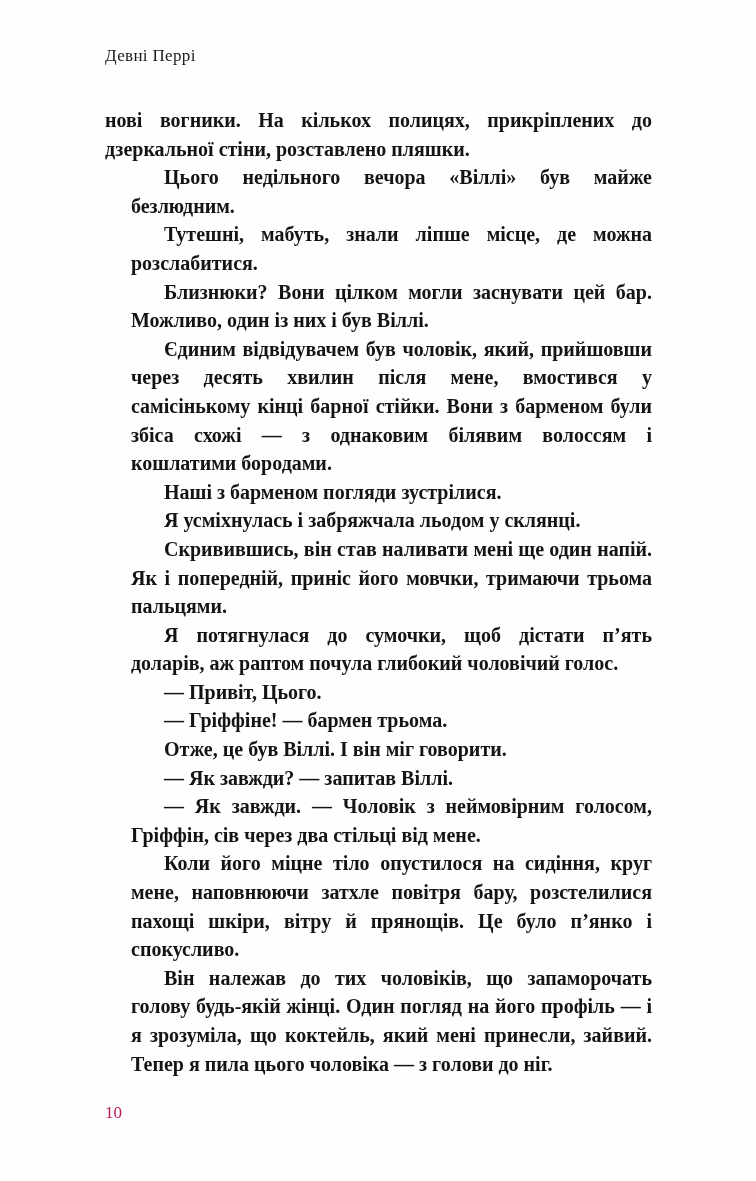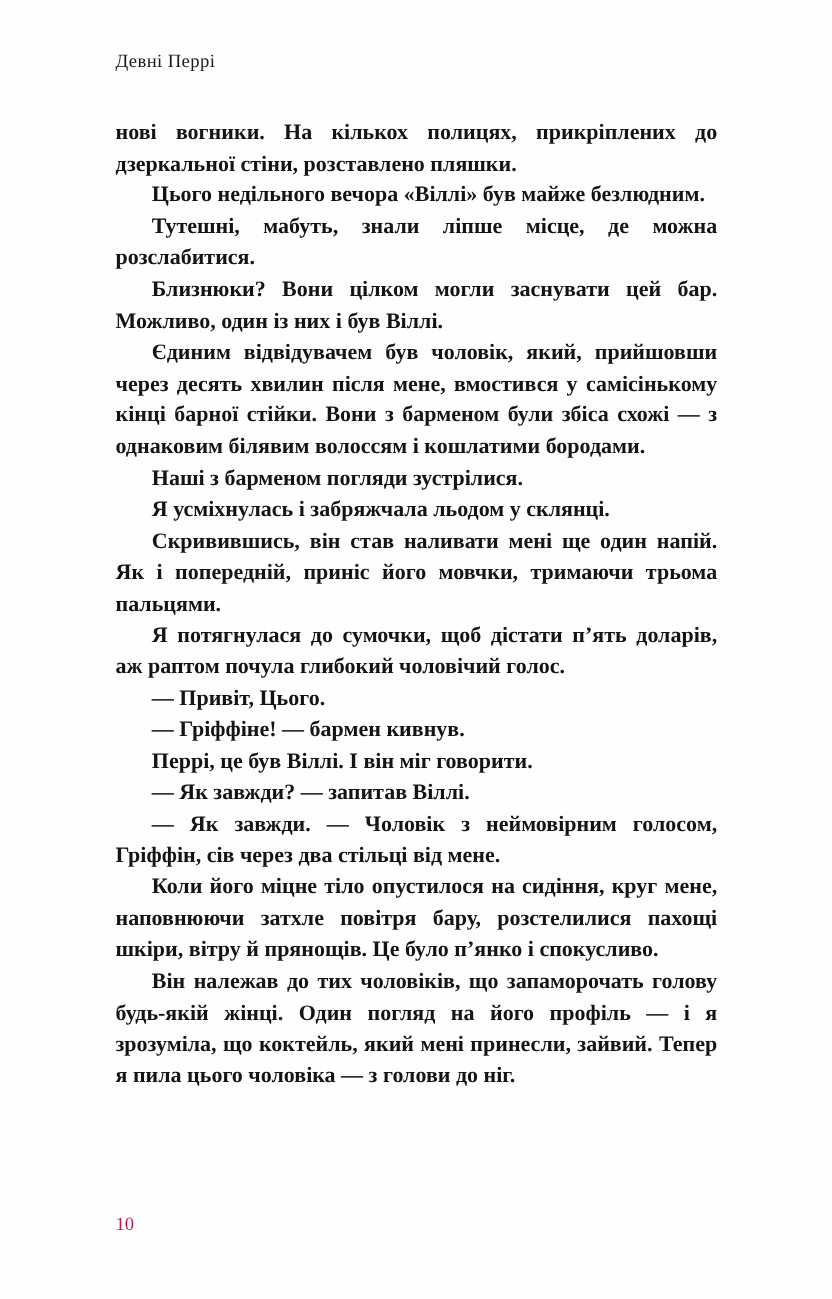--- a/index.html
+++ b/index.html
@@ -40,20 +40,21 @@
     color: #141414;
     font-weight: bold;
   }
   .body-text p.para {
     margin: 0;
     padding: 0;
     text-indent: 0;
   }
   .body-text p.para.indent {
     text-indent: 33px;
+    margin-left: 26px;
   }
   .page-number {
     position: absolute;
     left: 105px;
     top: 1103px;
     font-size: 17px;
     line-height: 20px;
     color: #be185d;
   }
 </style>
@@ -67,22 +68,22 @@
       <p class="para">нові вогники. На кількох полицях, прикріплених до дзеркальної стіни, розставлено пляшки.</p>
       <p class="para indent">Цього недільного вечора «Віллі» був майже безлюдним.</p>
       <p class="para indent">Тутешні, мабуть, знали ліпше місце, де можна розслабитися.</p>
       <p class="para indent">Близнюки? Вони цілком могли заснувати цей бар. Можливо, один із них і був Віллі.</p>
       <p class="para indent">Єдиним відвідувачем був чоловік, який, прийшовши через десять хвилин після мене, вмостився у самісінькому кінці барної стійки. Вони з барменом були збіса схожі — з однаковим білявим волоссям і кошлатими бородами.</p>
       <p class="para indent">Наші з барменом погляди зустрілися.</p>
       <p class="para indent">Я усміхнулась і забряжчала льодом у склянці.</p>
       <p class="para indent">Скривившись, він став наливати мені ще один напій. Як і попередній, приніс його мовчки, тримаючи трьома пальцями.</p>
       <p class="para indent">Я потягнулася до сумочки, щоб дістати п’ять доларів, аж раптом почула глибокий чоловічий голос.</p>
       <p class="para indent">— Привіт, Цього.</p>
-      <p class="para indent">— Гріффіне! — бармен кивнув.</p>
-      <p class="para indent">Перрі, це був Віллі. І він міг говорити.</p>
+      <p class="para indent">— Гріффіне! — бармен трьома.</p>
+      <p class="para indent">Отже, це був Віллі. І він міг говорити.</p>
       <p class="para indent">— Як завжди? — запитав Віллі.</p>
       <p class="para indent">— Як завжди. — Чоловік з неймовірним голосом, Гріффін, сів через два стільці від мене.</p>
       <p class="para indent">Коли його міцне тіло опустилося на сидіння, круг мене, наповнюючи затхле повітря бару, розстелилися пахощі шкіри, вітру й прянощів. Це було п’янко і спокусливо.</p>
       <p class="para indent">Він належав до тих чоловіків, що запаморочать голову будь-якій жінці. Один погляд на його профіль — і я зрозуміла, що коктейль, який мені принесли, зайвий. Тепер я пила цього чоловіка — з голови до ніг.</p>
     </div>
 
   <div class="page-number">10</div>
 </div>
 
 </body></html>

